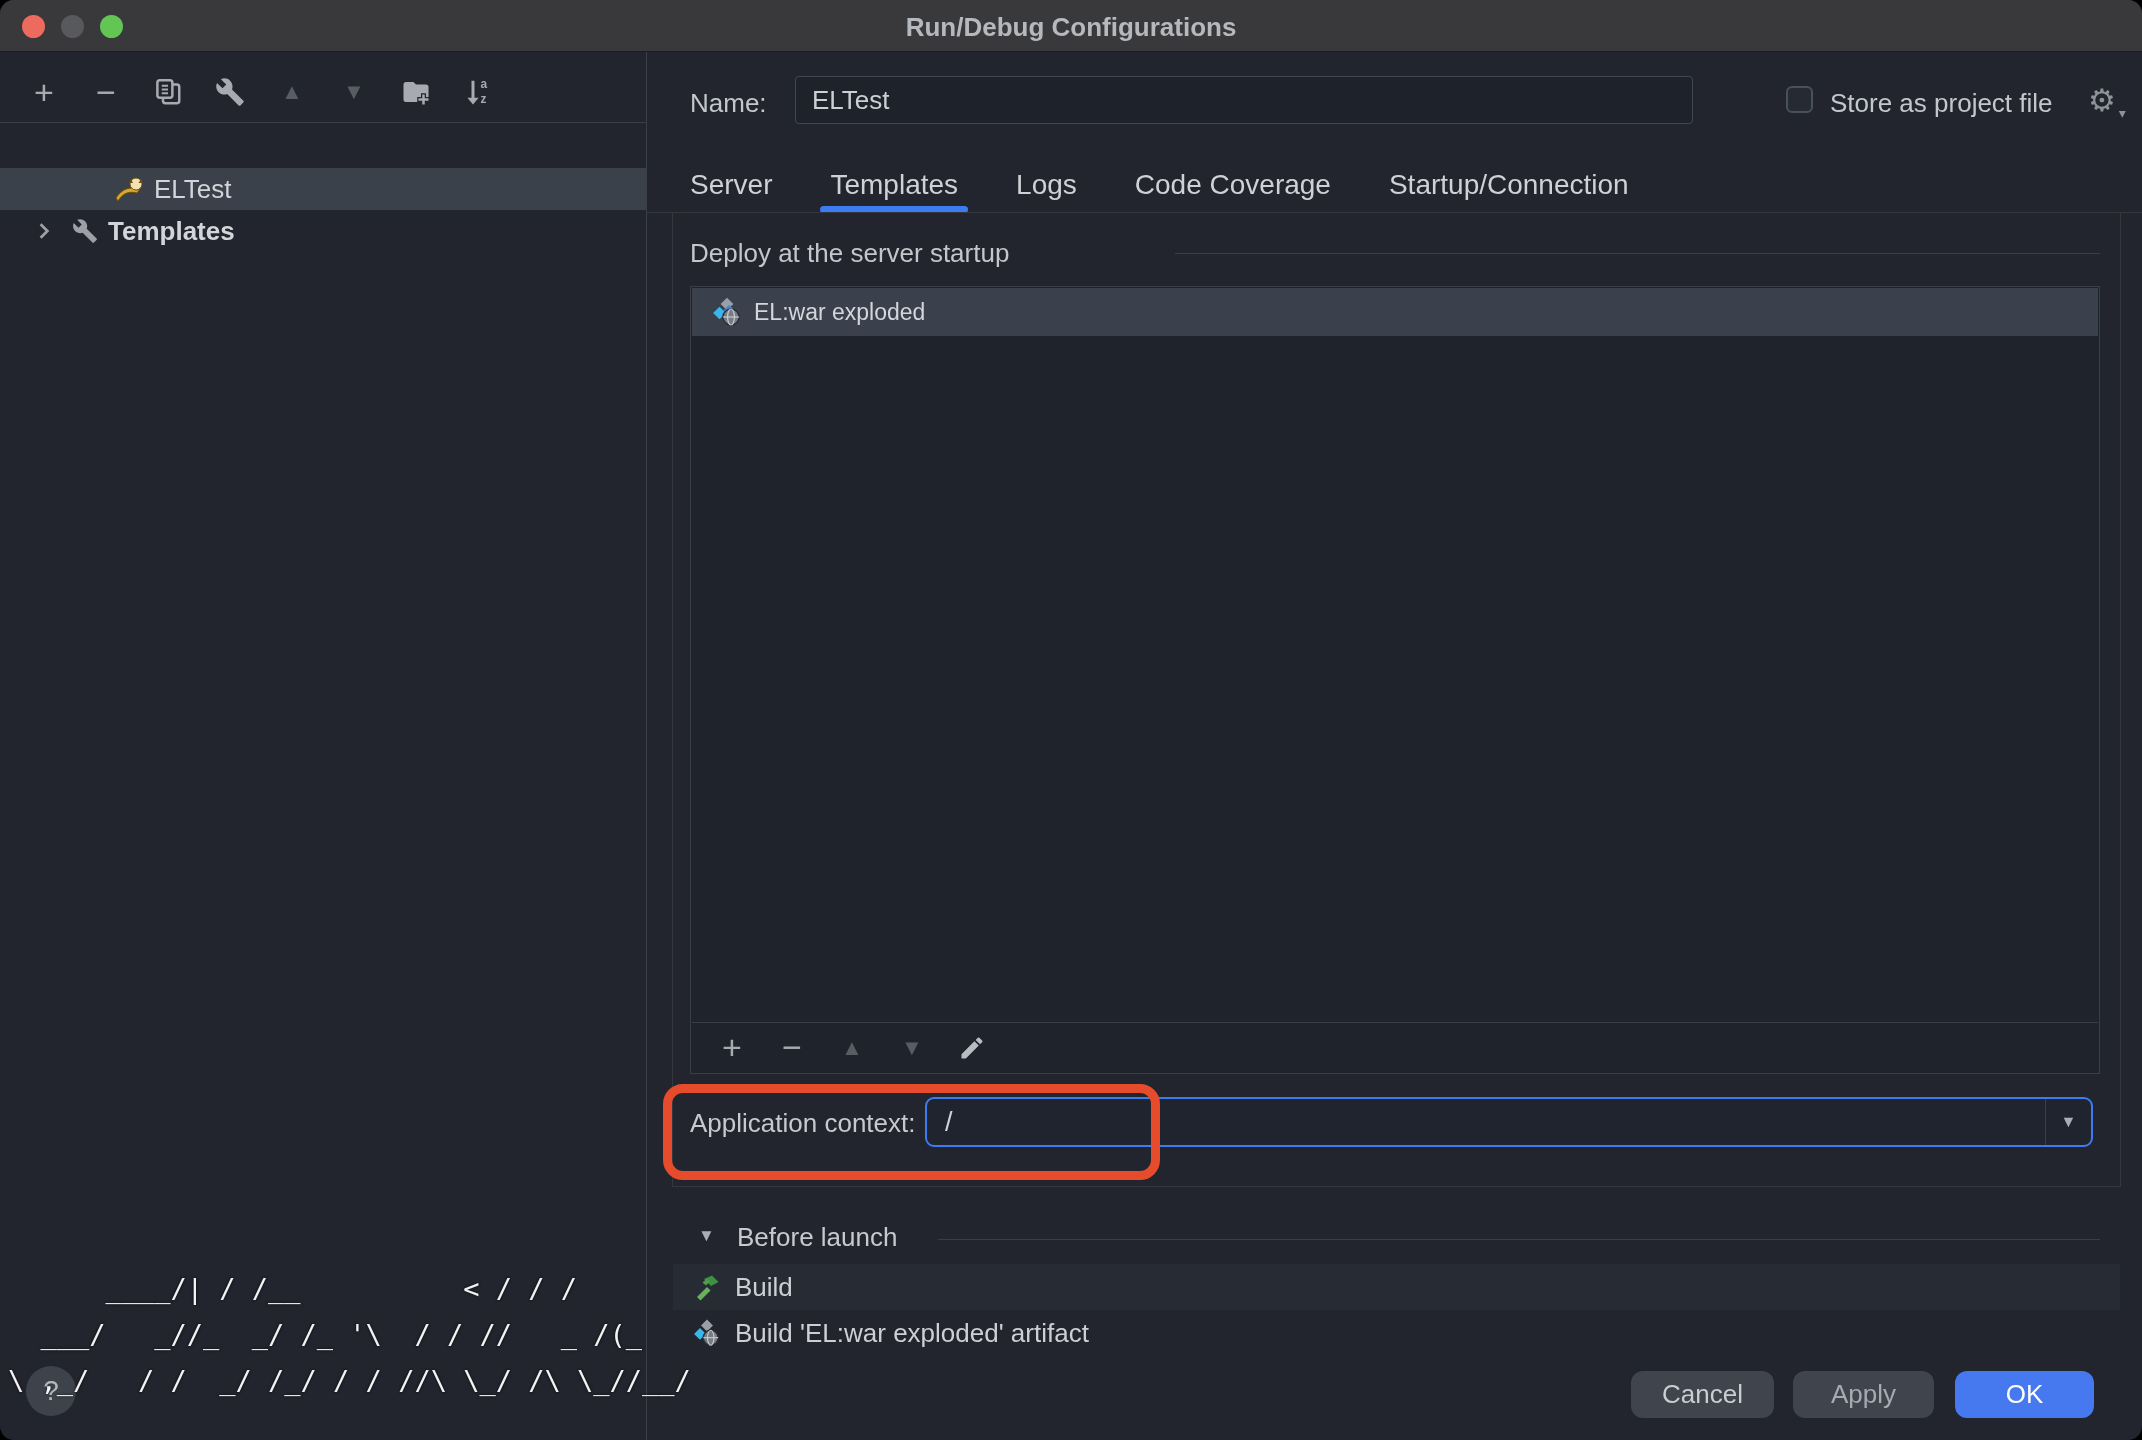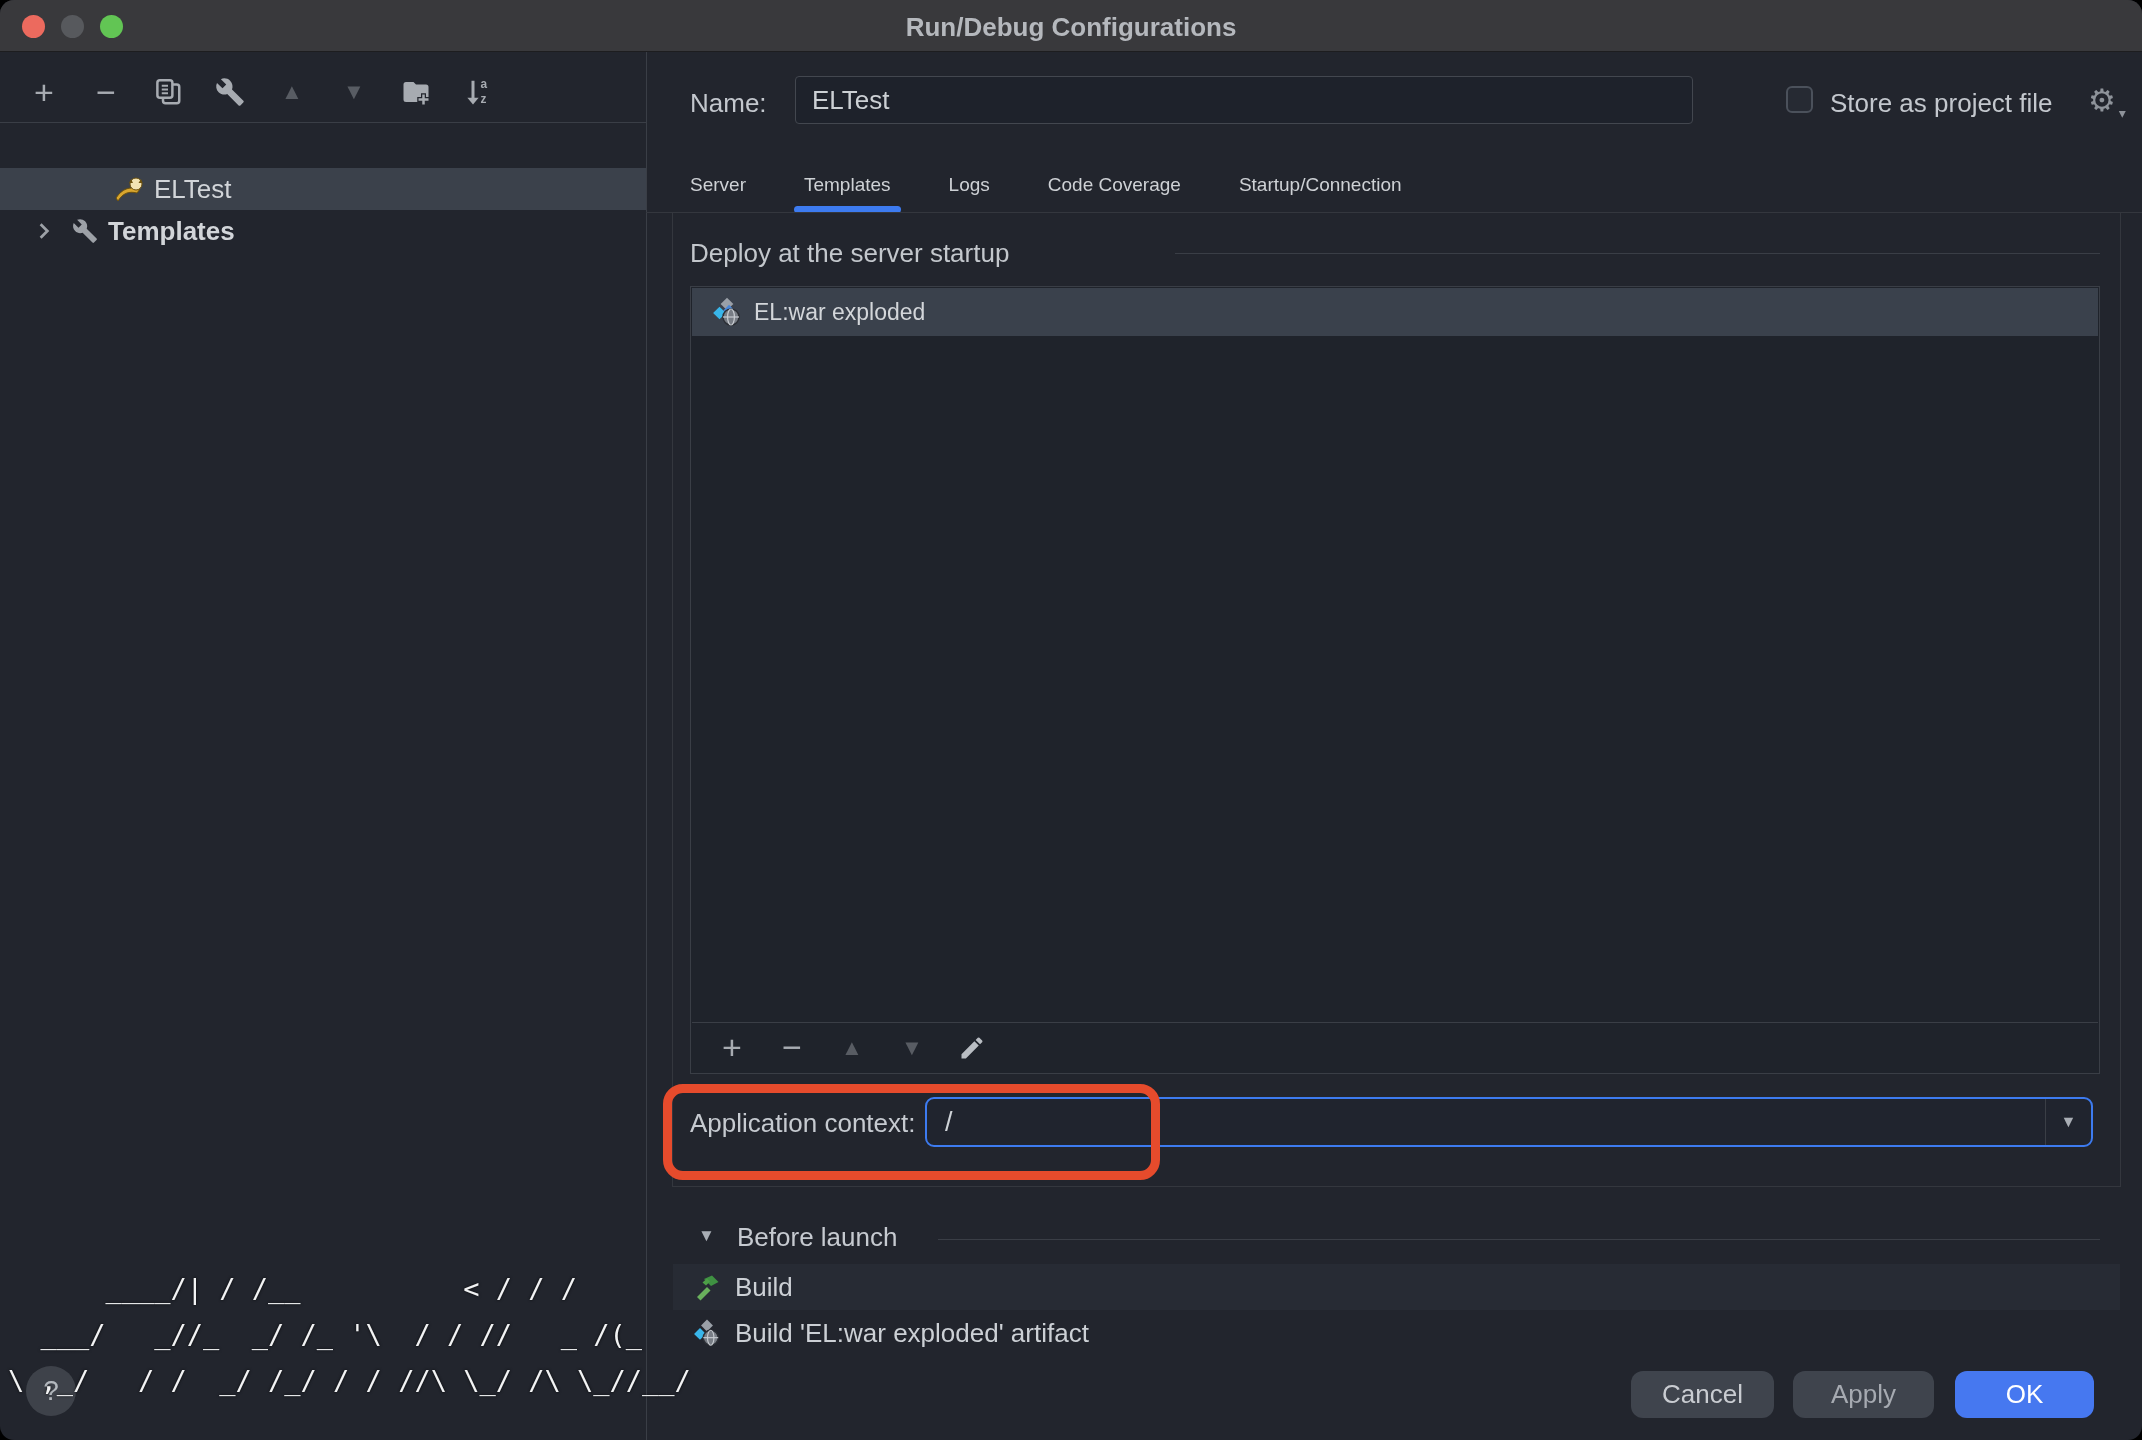--- a/index.html
+++ b/index.html
@@ -51,21 +51,21 @@
   }
   .store-check {
     position:absolute; left:1786px; top:86px; width:27px; height:27px;
     background:#262a33; border:2px solid #4b515b; border-radius:6px;
   }
   .store-label { position:absolute; left:1830px; top:88px; font-size:26px; color:#c3c7cd; }
   .gear { position:absolute; left:2088px; top:82px; font-size:31px; color:#8e939a; }
   .gear .gd { position:absolute; right:-10px; bottom:-2px; font-size:14px; color:#8e939a; }
   
   .tabs { position:absolute; left:690px; top:157px; height:56px; display:flex; gap:58px; }
-  .tab { position:relative; font-size:19px; color:#ced1d5; display:flex; align-items:center;text-align:center; }
+  .tab { position:relative; font-size:28px; color:#ced1d5; display:flex; align-items:center;text-align:center; }
   .tab.active::after {
     content:""; position:absolute; left:-10px; right:-10px; bottom:0; height:7px;
     background:#3d7bf0; border-radius:4px;
   }
   .tabs-sep { position:absolute; left:646px; top:212px; right:0; height:1px; background:#34373e; }
   
   .group-left  { position:absolute; left:672px;  top:213px; width:1px; height:974px; background:#34373e; }
   .group-right { position:absolute; left:2120px; top:213px; width:1px; height:974px; background:#34373e; }
   .group-bottom{ position:absolute; left:672px;  top:1186px; width:1449px; height:1px; background:#34373e; }
   .section-title { position:absolute; left:690px; top:238px; font-size:26px; color:#c3c7cc; }

